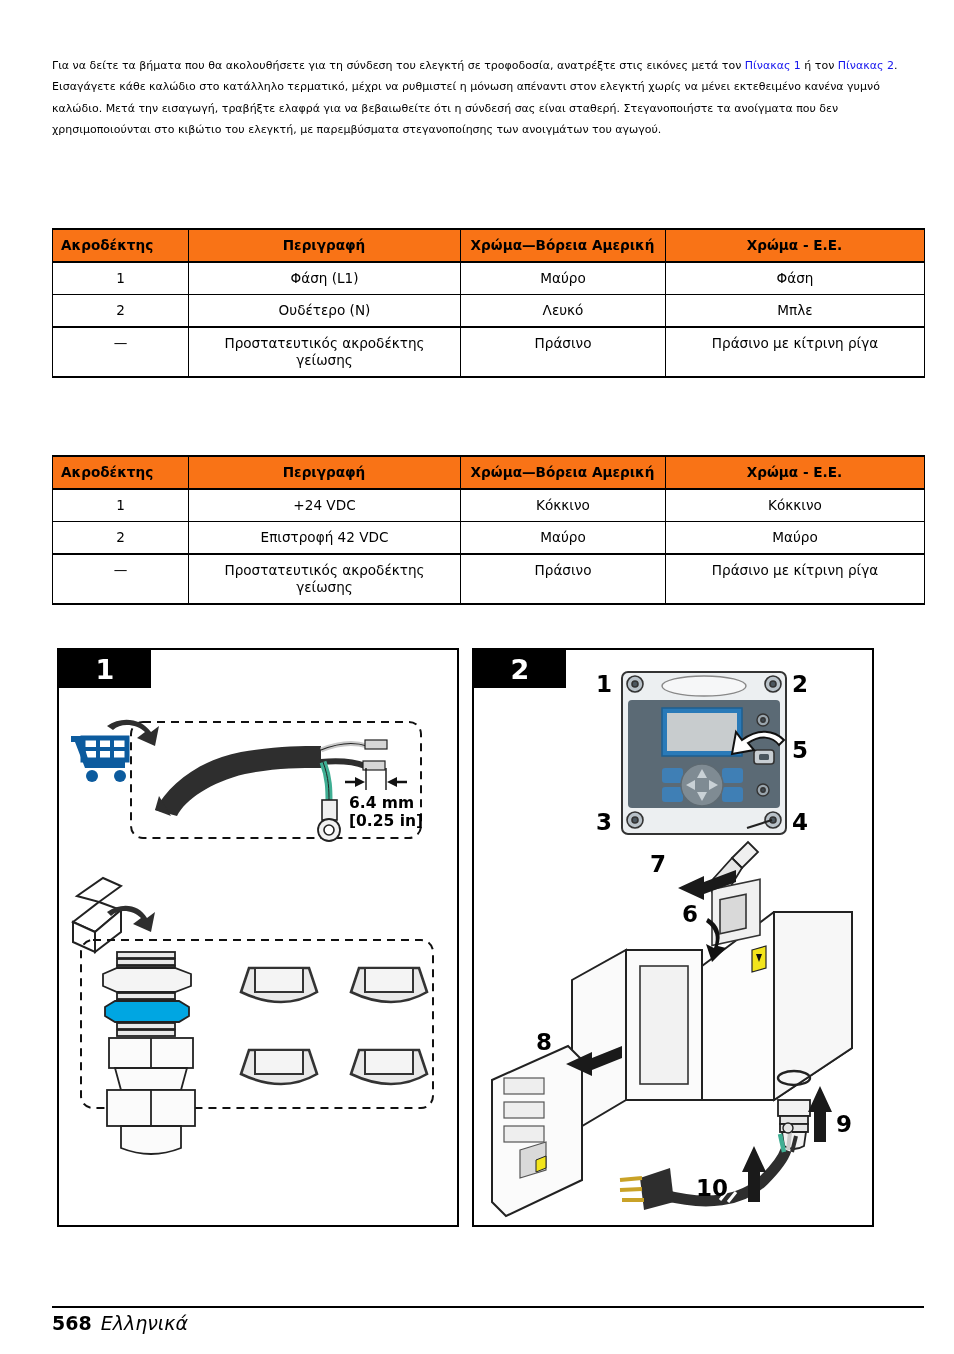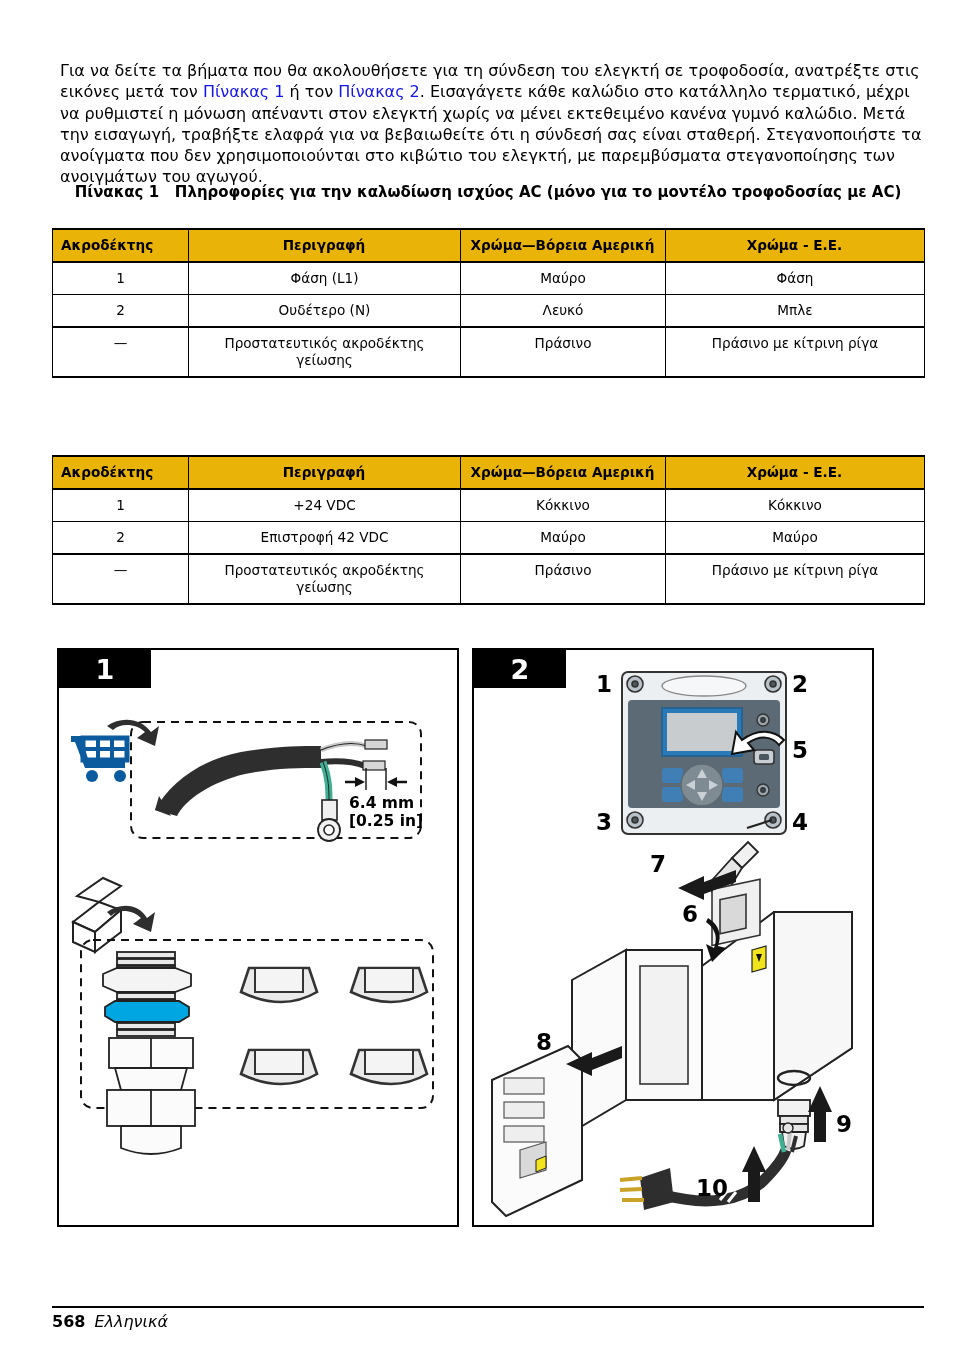--- a/index.html
+++ b/index.html
@@ -18,24 +18,24 @@
   .page {
     position: absolute;
     left: 0; top: 0;
     width: 954px;
     height: 1354px;
   }
 
   
   .intro {
     position: absolute;
-    left: 60px;
+    left: 52px;
     top: 44px;
     width: 872px;
-    font-size: 16px;
+    font-size: 11px;
     line-height: 21.3px;
     text-align: left;
     color: #000;
   }
   .intro .lnk {
     color: #1414ee;
   }
 
   
   .tbl-caption {
@@ -64,21 +64,21 @@
   }
   .dtable td, .dtable th {
     border: 1px solid #000;
     padding: 7px 9px;
     vertical-align: top;
     text-align: center;
     font-weight: normal;
     line-height: 17px;
   }
   .dtable thead th {
-    background: #eab308;
+    background: #f97316;
     font-weight: bold;
     border-bottom: 2px solid #000;
     padding-left: 8px;
   }
   .dtable td.c-term, .dtable th.c-term { text-align: center; }
   .dtable thead th.c-term { text-align: left; }
   .dtable tbody tr:last-child td { border-top: 2px solid #000; }
 
   #table-1 { left: 52px; top: 228px; width: 872px; }
   #table-2 { left: 52px; top: 455px; width: 872px; }
@@ -118,40 +118,37 @@
     left: 52px;
     top: 1306px;
     width: 872px;
     height: 2px;
     background: #000;
   }
   .footer {
     position: absolute;
     left: 52px;
     top: 1312px;
-    font-size: 16px;
+    font-size: 19px;
   }
   .footer .pg {
     font-weight: bold;
   }
   .footer .lang {
     font-style: italic;
     margin-left: 9px;
   }
 </style>
 </head>
 <body>
 
 <div class="page">
 
   <p class="intro"><span>Για να δείτε τα βήματα που θα ακολουθήσετε για τη σύνδεση του ελεγκτή σε τροφοδοσία, ανατρέξτε στις εικόνες μετά τον </span><span class="lnk">Πίνακας 1</span><span> ή τον </span><span class="lnk">Πίνακας 2</span><span>. Εισαγάγετε κάθε καλώδιο στο κατάλληλο τερματικό, μέχρι να ρυθμιστεί η μόνωση απέναντι στον ελεγκτή χωρίς να μένει εκτεθειμένο κανένα γυμνό καλώδιο. Μετά την εισαγωγή, τραβήξτε ελαφρά για να βεβαιωθείτε ότι η σύνδεσή σας είναι σταθερή. Στεγανοποιήστε τα ανοίγματα που δεν χρησιμοποιούνται στο κιβώτιο του ελεγκτή, με παρεμβύσματα στεγανοποίησης των ανοιγμάτων του αγωγού.</span></p>
 
-  <div class="tbl-caption cap1">
-    <span class="capnum">Πίνακας 1</span>&nbsp;&nbsp;&nbsp;<span>Πληροφορίες για την καλωδίωση ισχύος AC (μόνο για το μοντέλο τροφοδοσίας με AC)</span>
-  </div>
 
   <table class="dtable" id="table-1">
     <colgroup>
       <col style="width:136px">
       <col style="width:272px">
       <col style="width:205px">
       <col style="width:259px">
     </colgroup>
     <thead>
       <tr>

